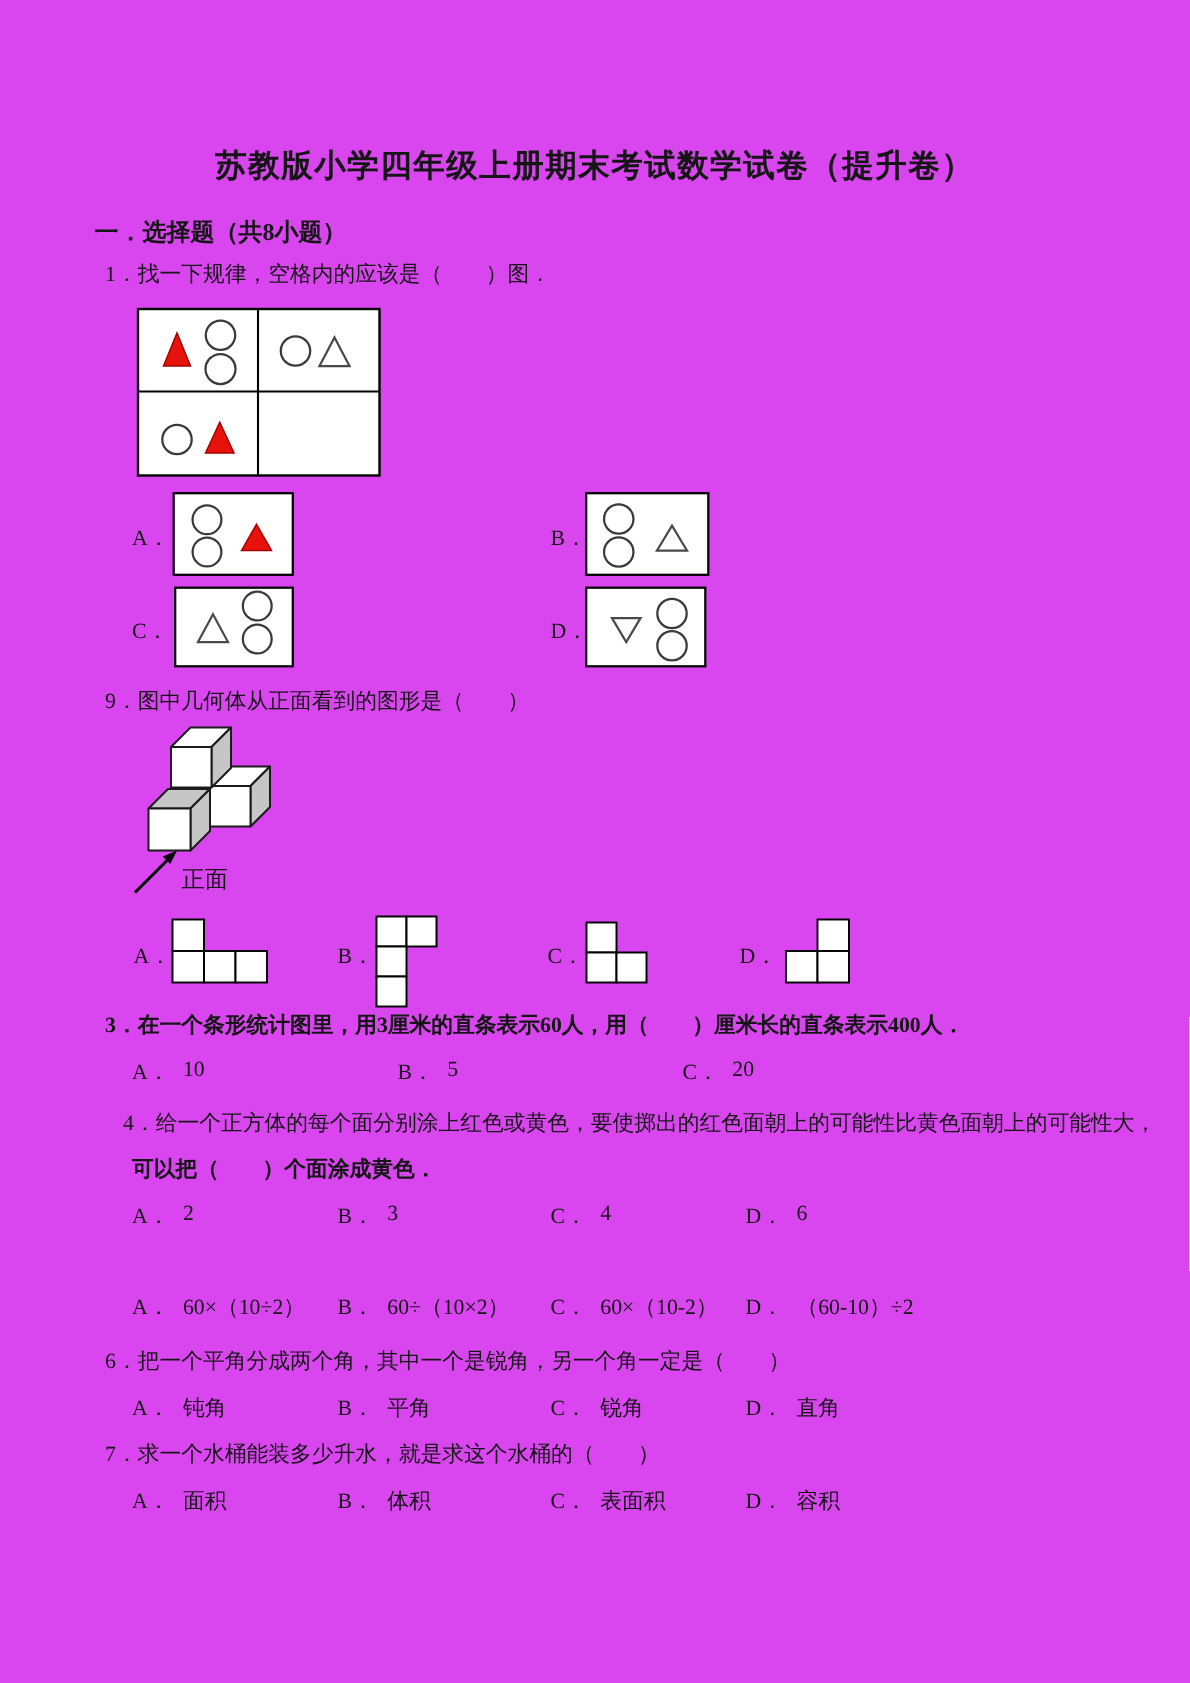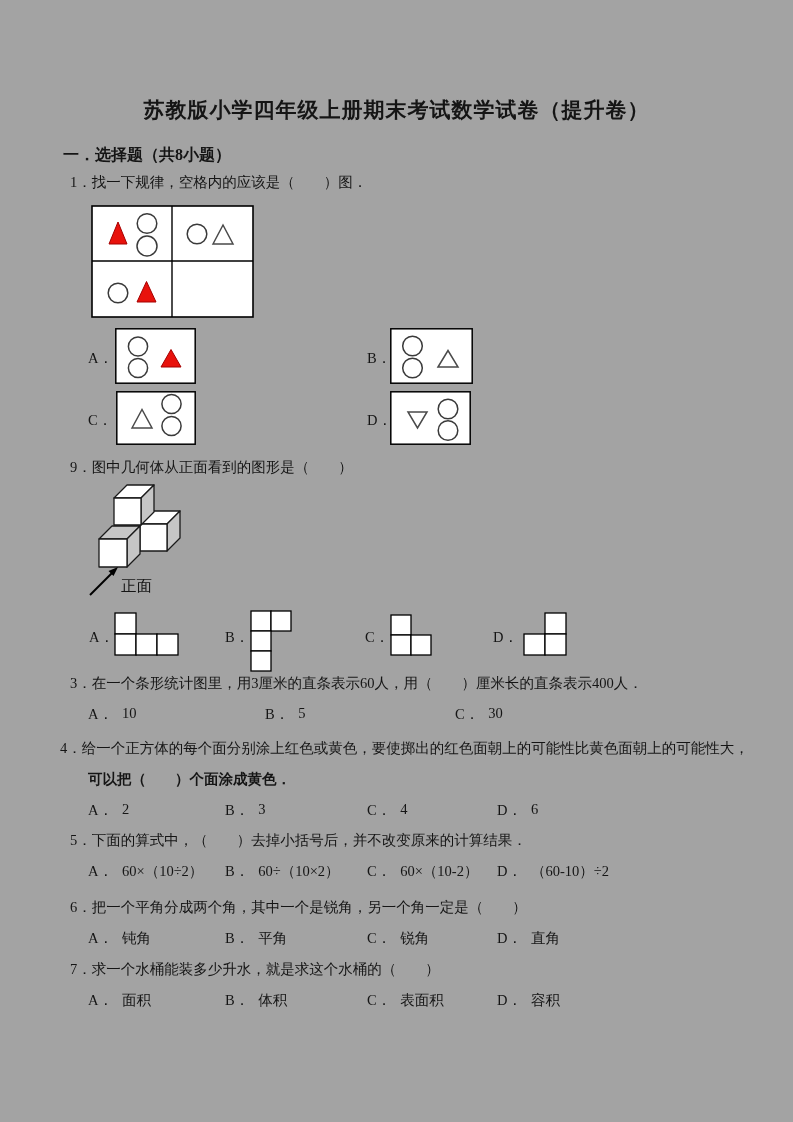--- a/index.html
+++ b/index.html
@@ -1,16 +1,16 @@
 <!DOCTYPE html>
 <html><head>
 <meta charset="utf-8">
 <style>
   html,body{margin:0;padding:0;background:#fff;}
-  .page{position:relative;width:793px;height:1122px;background:#a3a3a3;overflow:hidden;
+  .page{position:relative;width:793px;height:1122px;background:#d946ef;overflow:hidden;
         font-family:"Liberation Serif","DejaVu Serif",serif;color:#151515;}
   .abs{position:absolute;white-space:nowrap;}
   .title{top:96px;left:0;width:793px;text-align:center;font-size:21px;font-weight:bold;letter-spacing:1px;}
   .section{top:145px;left:63px;font-size:16px;font-weight:bold;}
   .qtext{font-size:14.5px;}
   .opt{display:inline-flex;gap:9px;font-size:14.5px;}
   .optlabel{display:inline-block;}
   svg{position:absolute;overflow:visible;}
   svg text{font-family:"Liberation Serif","DejaVu Serif",serif;fill:#151515;}
 </style>
@@ -128,54 +128,53 @@
 
   <div class="abs qtext" style="left:493px;top:628px;">D．</div>
   <svg style="left:523px;top:612px;" width="45" height="45" viewBox="0 0 45 45">
     <g fill="#fff" stroke="#000" stroke-width="1.3">
       <rect x="22" y="1" width="21" height="21"></rect>
       <rect x="1" y="22" width="21" height="21"></rect>
       <rect x="22" y="22" width="21" height="21"></rect>
     </g>
   </svg>
 
-  <div class="abs qtext" style="left:70px;top:674px;">3．在一个条形统计图里，用3厘米的直条表示60人，用（　　）厘米长的直条表示400人．</div>
+  <div class="abs qtext" style="left:70px;top:674px;font-weight:bold;">3．在一个条形统计图里，用3厘米的直条表示60人，用（　　）厘米长的直条表示400人．</div>
   <div class="abs opt" style="left:88px;top:705px;">
     <span class="optlabel">A．</span>
       <span>10</span>
   </div>
   <div class="abs opt" style="left:265px;top:705px;">
     <span class="optlabel">B．</span>
       <span>5</span>
   </div>
   <div class="abs opt" style="left:455px;top:705px;">
     <span class="optlabel">C．</span>
-      <span>30</span>
-  </div>
-
-  <div class="abs qtext" style="left:60px;top:739px;text-align:right;">4．给一个正方体的每个面分别涂上红色或黄色，要使掷出的红色面朝上的可能性比黄色面朝上的可能性大，</div>
+      <span>20</span>
+  </div>
+
+  <div class="abs qtext" style="left:82px;top:739px;text-align:right;">4．给一个正方体的每个面分别涂上红色或黄色，要使掷出的红色面朝上的可能性比黄色面朝上的可能性大，</div>
   <div class="abs qtext" style="left:88px;top:770px;font-weight:bold;">可以把（　　）个面涂成黄色．</div>
   <div class="abs opt" style="left:88px;top:801px;">
     <span class="optlabel">A．</span>
       <span>2</span>
   </div>
   <div class="abs opt" style="left:225px;top:801px;">
     <span class="optlabel">B．</span>
       <span>3</span>
   </div>
   <div class="abs opt" style="left:367px;top:801px;">
     <span class="optlabel">C．</span>
       <span>4</span>
   </div>
   <div class="abs opt" style="left:497px;top:801px;">
     <span class="optlabel">D．</span>
       <span>6</span>
   </div>
 
-  <div class="abs qtext" style="left:70px;top:831px;">5．下面的算式中，（　　）去掉小括号后，并不改变原来的计算结果．</div>
   <div class="abs opt" style="left:88px;top:862px;">
     <span class="optlabel">A．</span>
       <span>60×（10÷2）</span>
   </div>
   <div class="abs opt" style="left:225px;top:862px;">
     <span class="optlabel">B．</span>
       <span>60÷（10×2）</span>
   </div>
   <div class="abs opt" style="left:367px;top:862px;">
     <span class="optlabel">C．</span>

